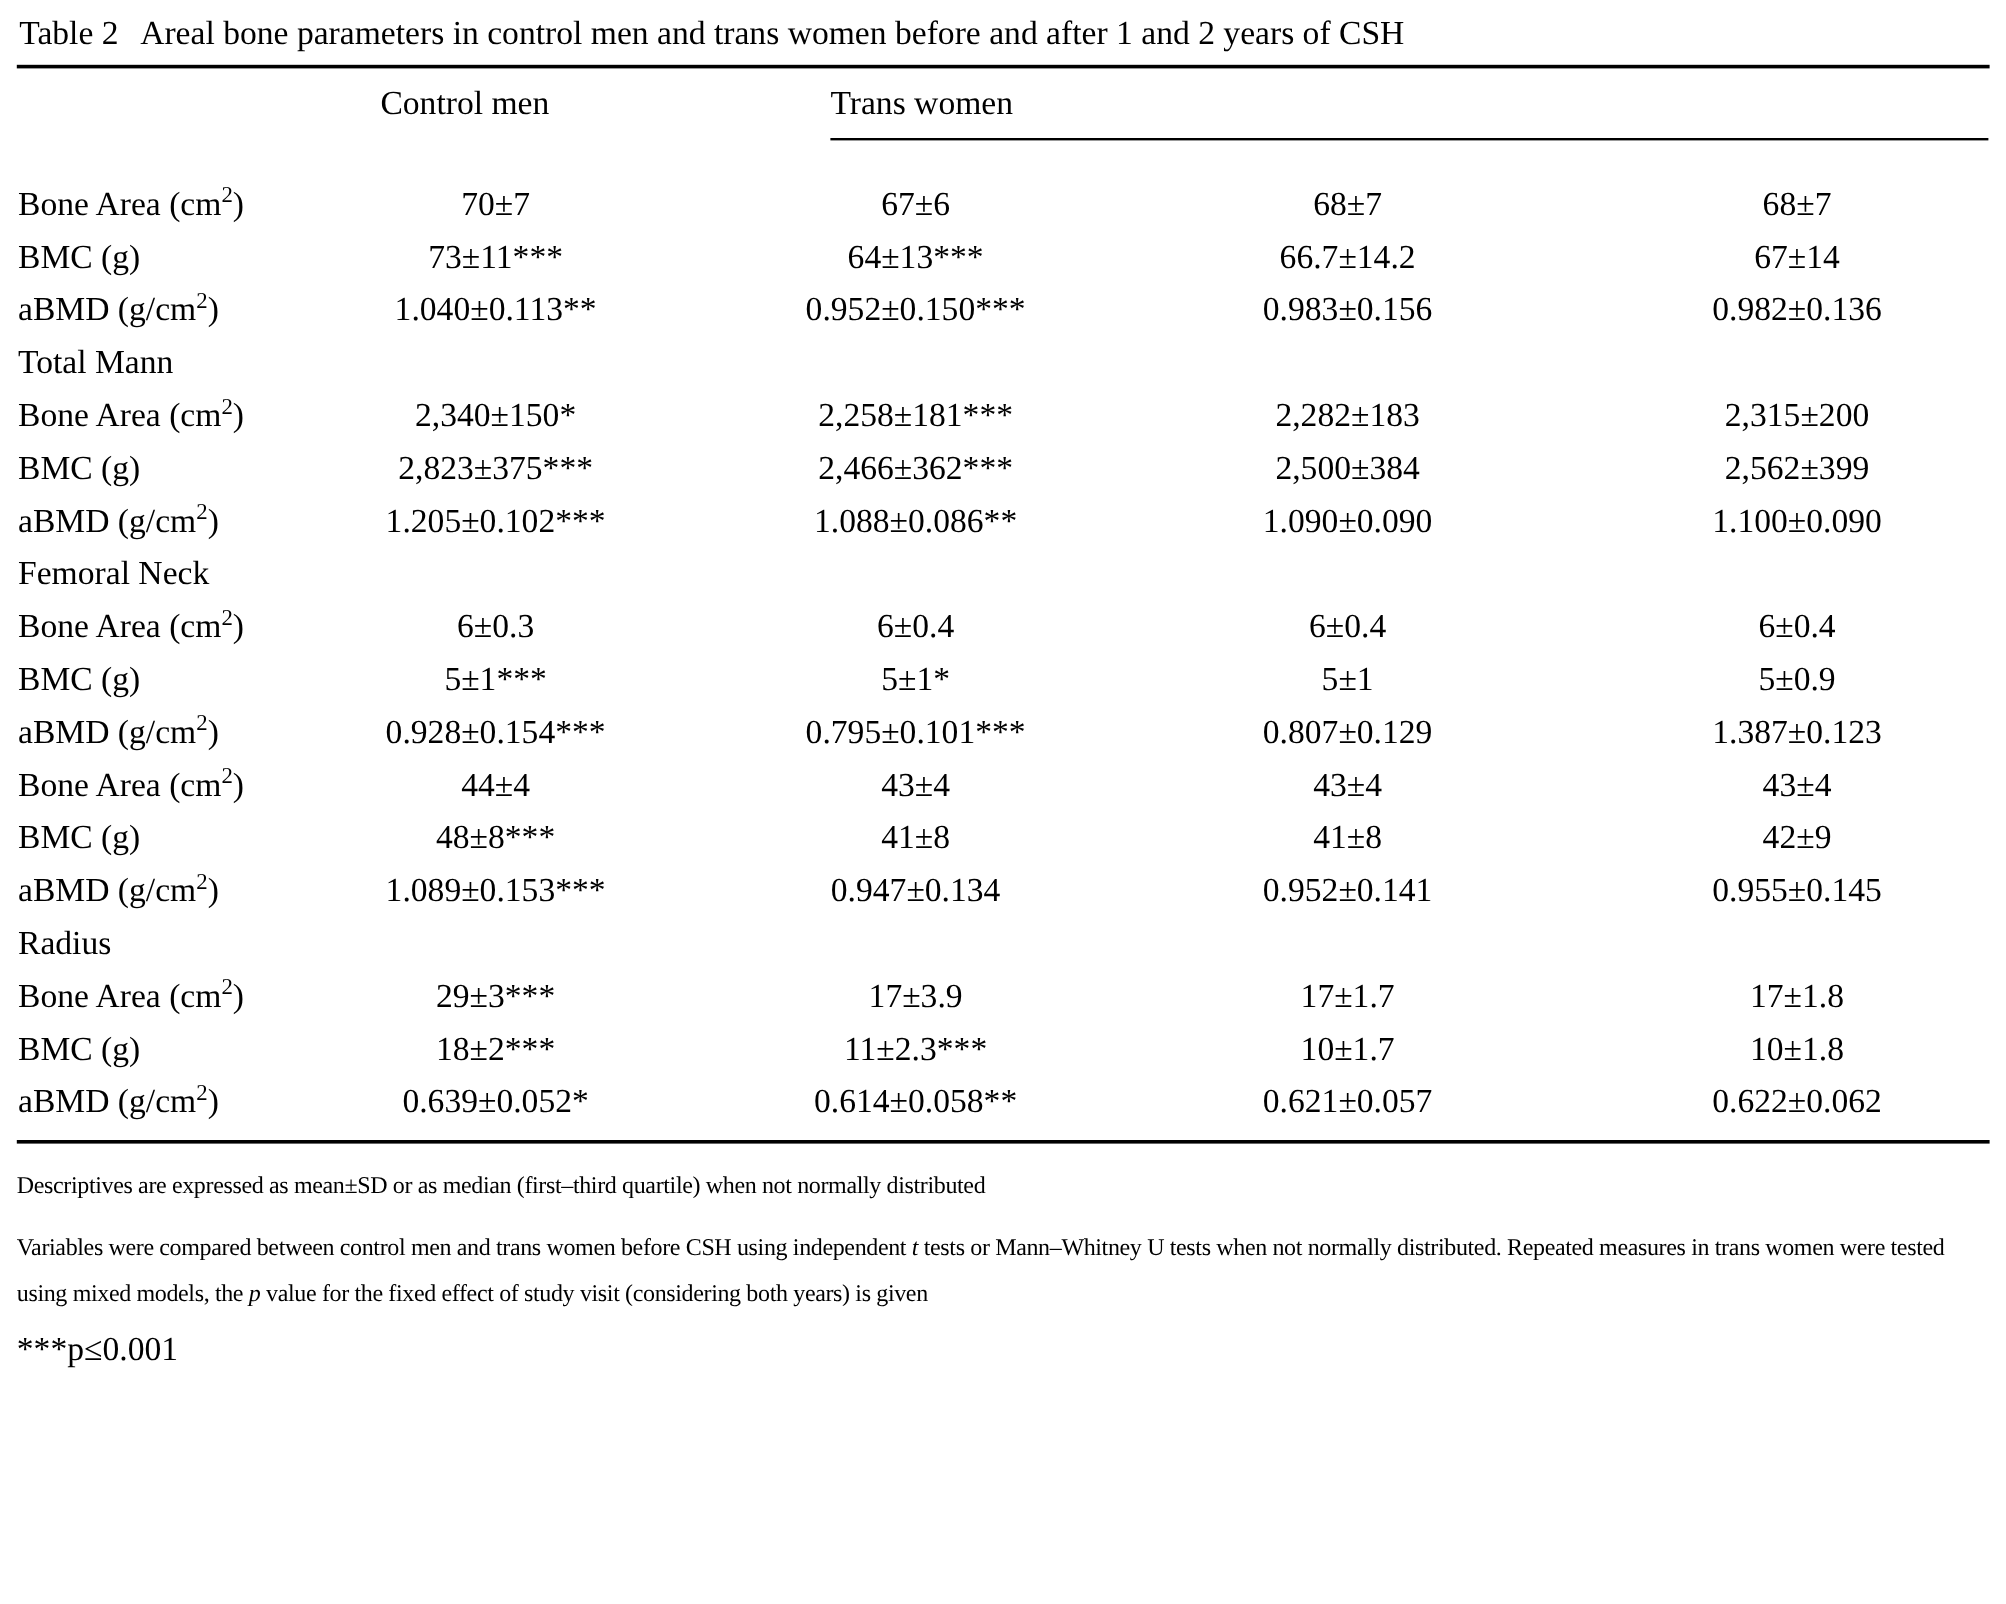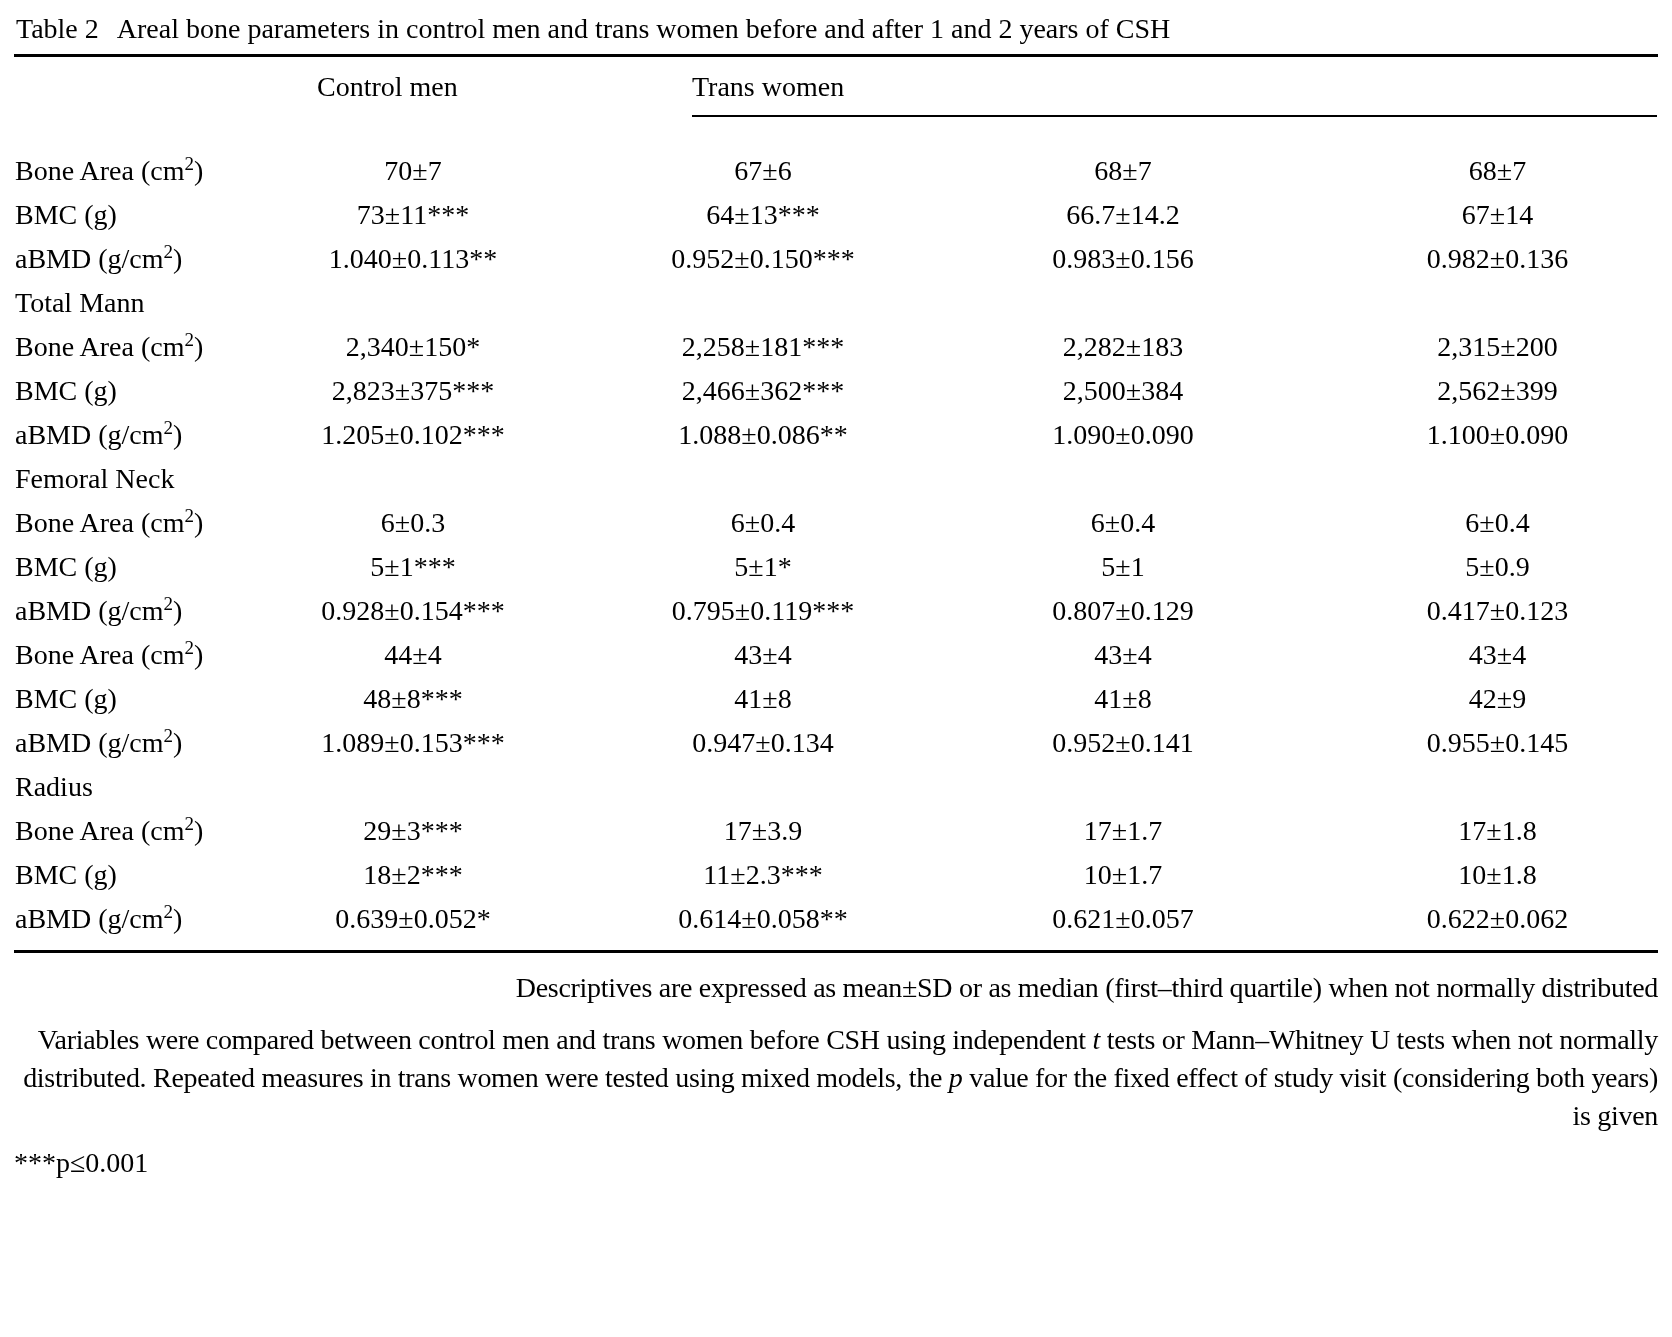--- a/index.html
+++ b/index.html
@@ -38,21 +38,21 @@
   .group-underline{border-bottom:2px solid #000;padding-bottom:13px;}
   tr.spacer td{height:28px;}
   tbody td{height:42px;vertical-align:middle;line-height:30px;}
   td.lbl{text-align:left;}
   td.sec{text-align:left;}
   td.v{text-align:center;white-space:nowrap;}
   td.c4{padding-left:95px;box-sizing:border-box;}
   sup{font-size:19px;line-height:0;}
   .bottom-rule{border-bottom:3px solid #000;margin-top:9px;}
   .footnotes{padding-top:16px;}
-  .fn{font-size:28px;line-height:38px;letter-spacing:-0.3px;text-align:right;}
+  .fn{font-size:20px;line-height:38px;letter-spacing:-0.3px;}
   .fn + .fn{margin-top:14px;}
   .sig{font-size:28px;line-height:38px;margin-top:9px;}
   i{font-style:italic;}
 </style>
 </head>
 <body>
 
 <div class="page">
 
   <div class="caption">
@@ -141,23 +141,23 @@
       <tr>
         <td class="lbl"><span>BMC (g)</span><sup></sup><span></span></td>
         <td class="v c1">5±1***</td>
         <td class="v c2">5±1*</td>
         <td class="v c3">5±1</td>
         <td class="v c4">5±0.9</td>
       </tr>
       <tr>
         <td class="lbl"><span>aBMD (g/cm</span><sup>2</sup><span>)</span></td>
         <td class="v c1">0.928±0.154***</td>
-        <td class="v c2">0.795±0.119***</td>
+        <td class="v c2">0.795±0.101***</td>
         <td class="v c3">0.807±0.129</td>
-        <td class="v c4">0.417±0.123</td>
+        <td class="v c4">1.387±0.123</td>
       </tr>
 
       <tr>
         <td class="lbl"><span>Bone Area (cm</span><sup>2</sup><span>)</span></td>
         <td class="v c1">44±4</td>
         <td class="v c2">43±4</td>
         <td class="v c3">43±4</td>
         <td class="v c4">43±4</td>
       </tr>
       <tr>

